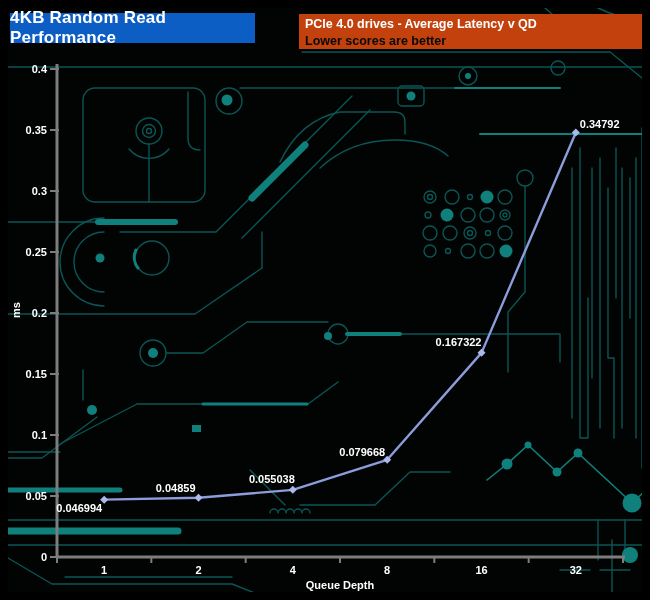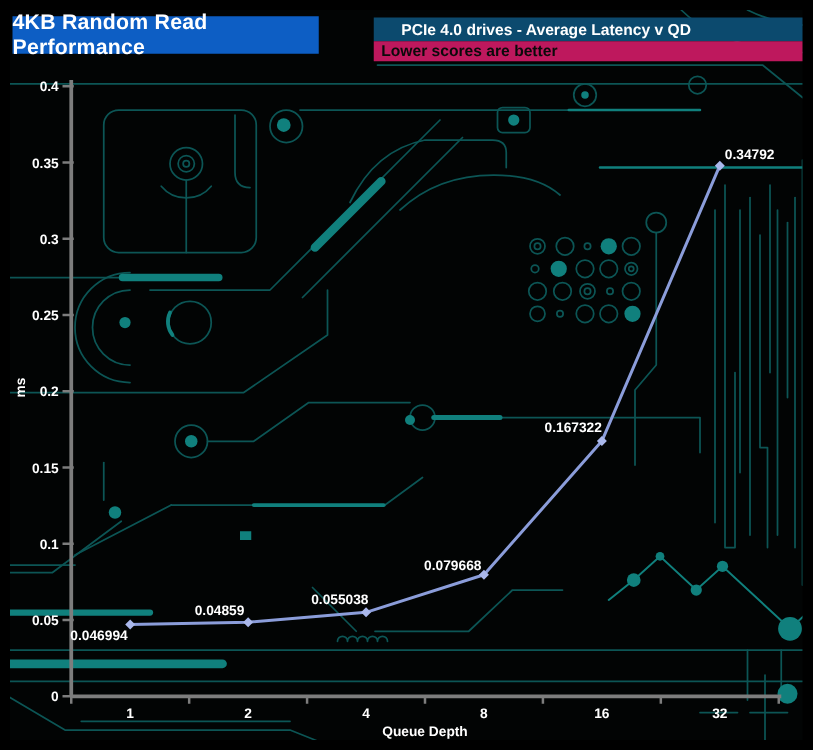--- a/index.html
+++ b/index.html
@@ -5,24 +5,24 @@
   html,body{margin:0;padding:0;background:#000;}
   #stage{position:relative;width:650px;height:600px;background:#020404;overflow:hidden;
          font-family:"Liberation Sans",sans-serif;}
   svg{position:absolute;left:0;top:0;}
   #bg-svg{z-index:0;}
   #chart-svg{z-index:2;}
   .hdr{position:absolute;z-index:5;box-sizing:border-box;}
   #title-bar{left:10px;top:13px;width:245px;height:30px;background:#0d5ec4;
              display:flex;align-items:center;justify-content:center;}
   #title-bar span{color:#fff;font-size:17px;font-weight:bold;letter-spacing:.2px;}
-  #subtitle-bar{left:299px;top:14px;width:343px;height:19px;background:#0c4a6e;
-                display:flex;align-items:center;padding-left:22px;}
+  #subtitle-bar{left:299px;top:14px;width:343px;height:19px;background:#c2410c;
+                display:flex;align-items:center;padding-left:6px;}
   #subtitle-bar span{color:#fff;font-size:12.5px;font-weight:bold;}
-  #note-bar{left:299px;top:33px;width:343px;height:16px;background:#be185d;
+  #note-bar{left:299px;top:33px;width:343px;height:16px;background:#c2410c;
             display:flex;align-items:center;padding-left:6px;}
   #note-bar span{color:#0a0a0a;font-size:12.5px;font-weight:bold;}
   .ctext{font:bold 11px "Liberation Sans",sans-serif;fill:#ffffff;}
 </style>
 </head>
 <body>
 
 <div id="stage">
 
   <svg id="bg-svg" width="650" height="600" viewBox="0 0 650 600">

